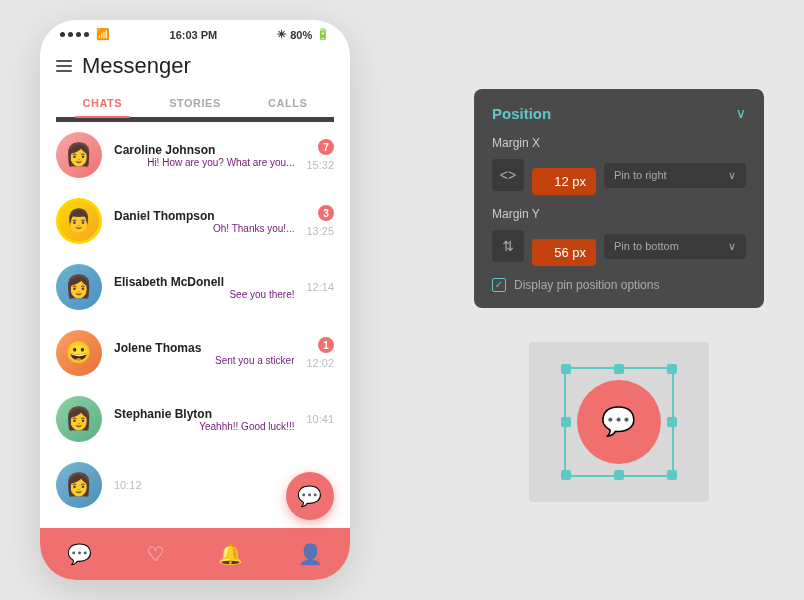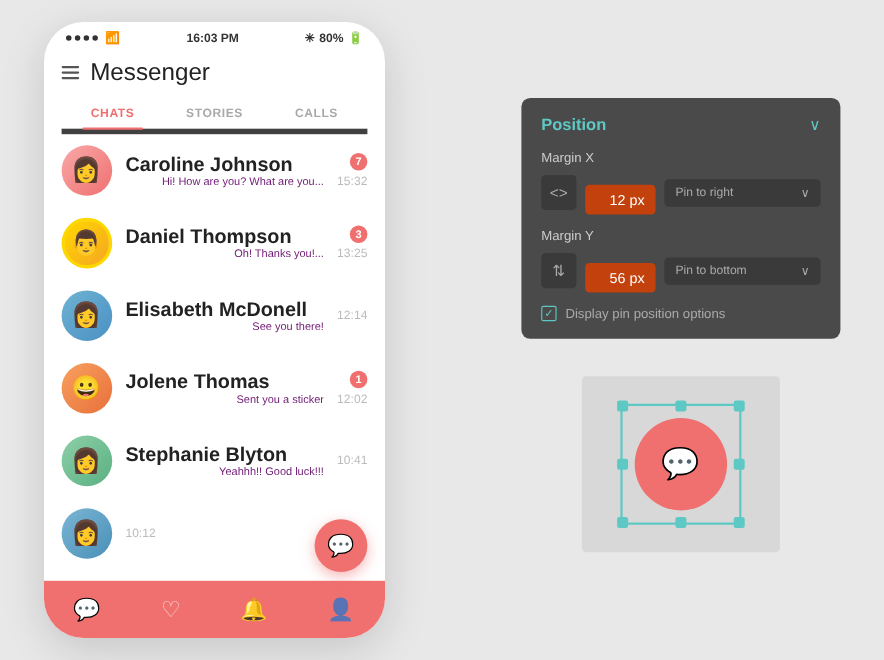--- a/index.html
+++ b/index.html
@@ -132,21 +132,21 @@
     .avatar.av7 { background: linear-gradient(135deg, #d4a0c0, #b07090); }
 
     .avatar-border-yellow { border: 3px solid #ffd700; }
 
     .chat-info {
       flex: 1;
       min-width: 0;
     }
 
     .chat-name {
-      font-size: 18px;
+      font-size: 12px;
       font-weight: 600;
       color: #222;
       white-space: nowrap;
       overflow: hidden;
       text-overflow: ellipsis;
     }
 
     .chat-preview {
       font-size: 10px;
       color: #701a75;

